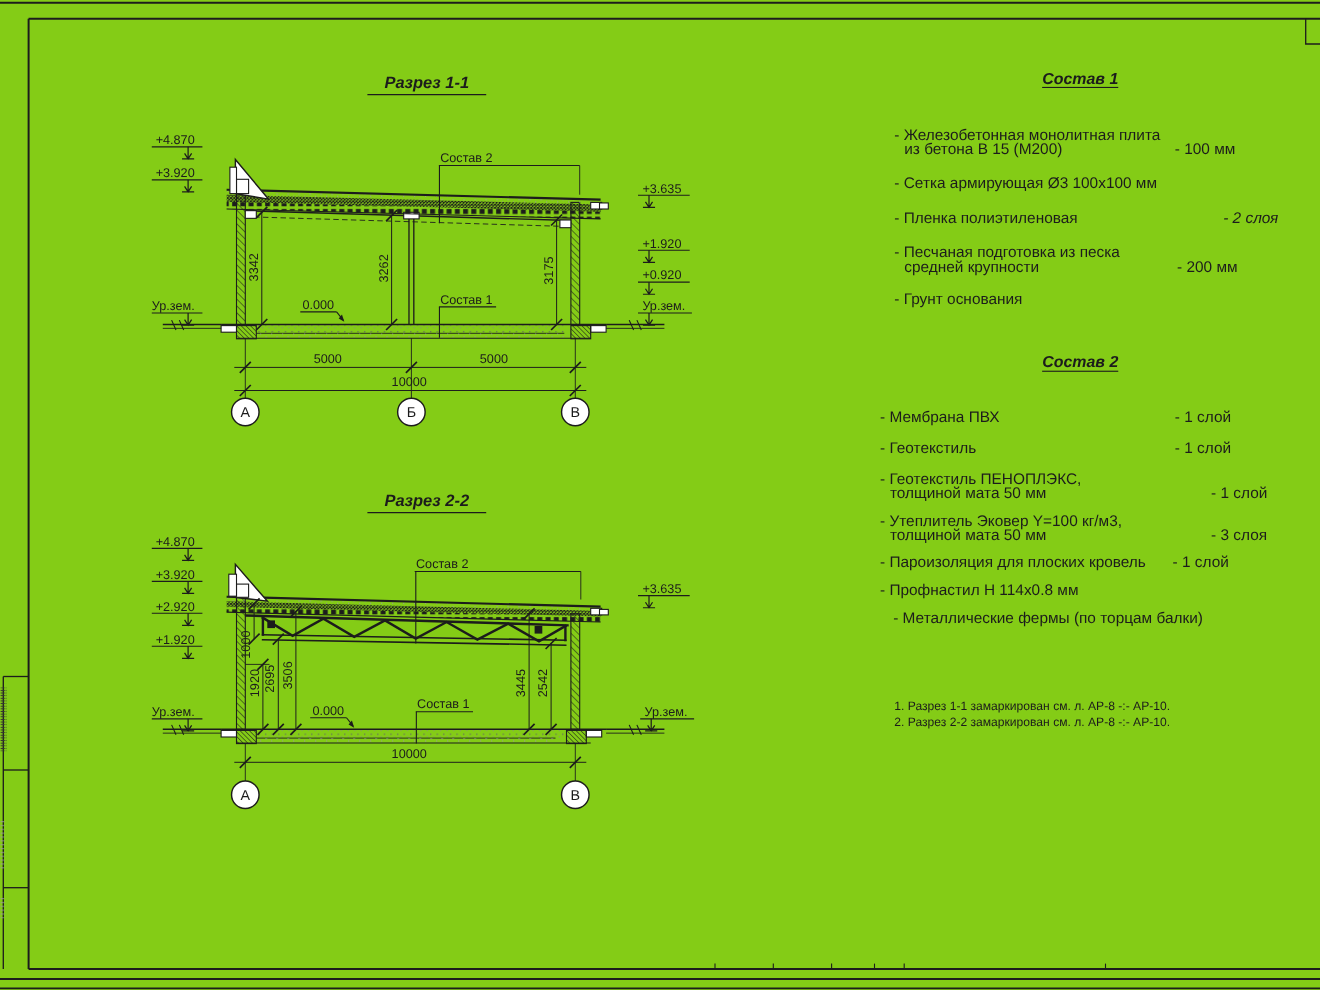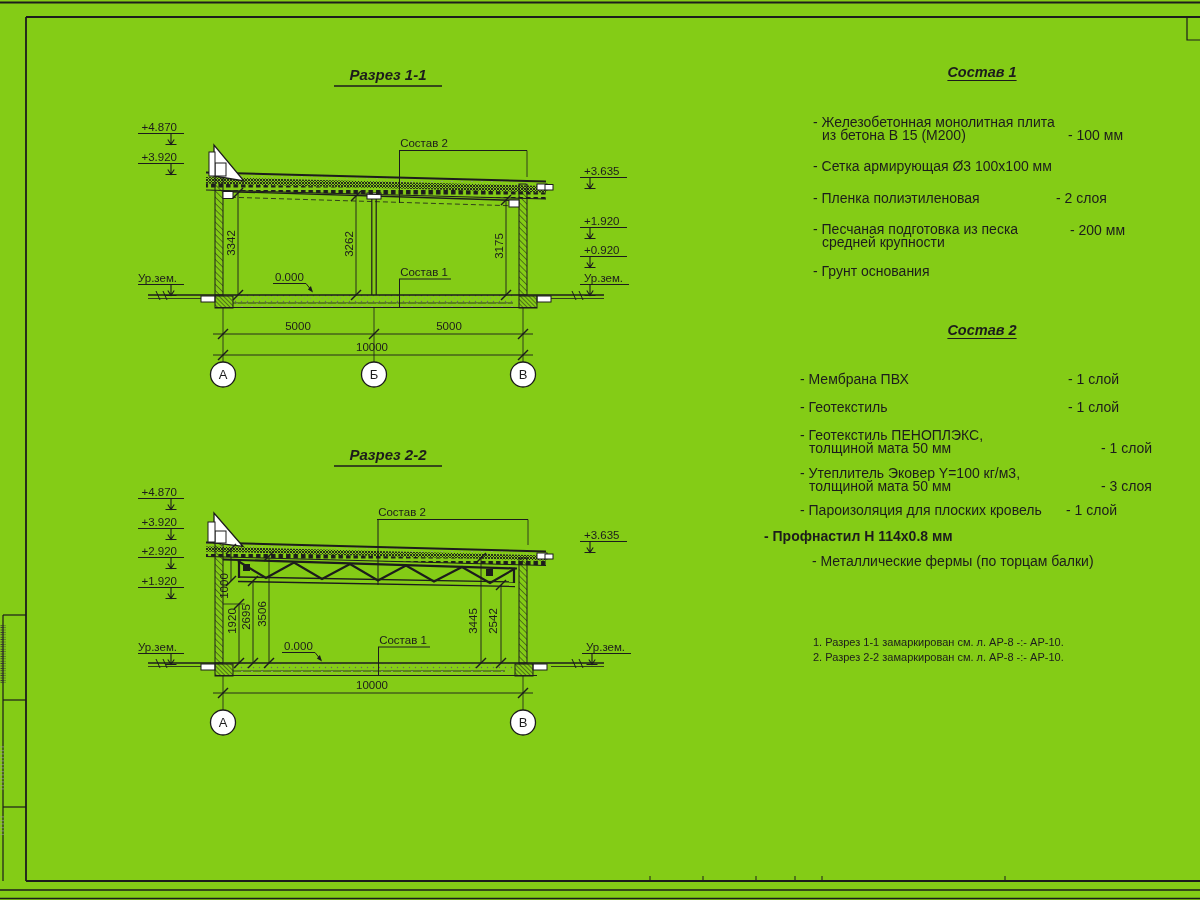--- a/index.html
+++ b/index.html
@@ -375,42 +375,42 @@
   </g>
 </svg>
 
   <div>
     <div class="ttl" style="left:927px;top:64px;">Состав 1</div>
     <div class="txt" style="left:813px;top:116px;">- Железобетонная  монолитная плита</div>
     <div class="txt" style="left:822px;top:129px;">из бетона В 15 (М200)</div>
     <div class="txt" style="left:1068px;top:129px;">- 100 мм</div>
     <div class="txt" style="left:813px;top:160px;">- Сетка армирующая Ø3 100х100 мм</div>
     <div class="txt" style="left:813px;top:192px;">- Пленка полиэтиленовая</div>
-    <div class="txt" style="left:1056px;top:192px;">-  2 слоя</div>
+    <div class="txt" style="left:1112px;top:192px;font-style:italic;">-  2 слоя</div>
     <div class="txt" style="left:813px;top:223px;">- Песчаная подготовка из песка</div>
     <div class="txt" style="left:822px;top:236px;">средней крупности</div>
-    <div class="txt" style="left:1070px;top:224px;">- 200 мм</div>
+    <div class="txt" style="left:1070px;top:236px;">- 200 мм</div>
     <div class="txt" style="left:813px;top:265px;">- Грунт основания</div>
   </div>
 
   <div>
     <div class="ttl" style="left:927px;top:322px;">Состав 2</div>
     <div class="txt" style="left:800px;top:373px;">- Мембрана ПВХ</div>
     <div class="txt" style="left:1068px;top:373px;">- 1 слой</div>
     <div class="txt" style="left:800px;top:401px;">- Геотекстиль</div>
     <div class="txt" style="left:1068px;top:401px;">- 1 слой</div>
     <div class="txt" style="left:800px;top:429px;">- Геотекстиль ПЕНОПЛЭКС,</div>
     <div class="txt" style="left:809px;top:442px;">толщиной мата 50 мм</div>
     <div class="txt" style="left:1101px;top:442px;">- 1 слой</div>
     <div class="txt" style="left:800px;top:467px;">- Утеплитель Эковер Y=100 кг/м3,</div>
     <div class="txt" style="left:809px;top:480px;">толщиной мата 50 мм</div>
     <div class="txt" style="left:1101px;top:480px;">- 3 слоя</div>
     <div class="txt" style="left:800px;top:504px;">- Пароизоляция для плоских кровель</div>
     <div class="txt" style="left:1066px;top:504px;">- 1 слой</div>
-    <div class="txt" style="left:764px;top:530px;font-weight:bold;">- Профнастил Н 114х0.8 мм</div>
+    <div class="txt" style="left:800px;top:530px;">- Профнастил Н 114х0.8 мм</div>
     <div class="txt" style="left:800px;top:555px;margin-left:12px;">- Металлические фермы (по торцам балки)</div>
   </div>
 
   <div>
     <div class="note" style="left:813px;top:636px;">1. Разрез 1-1 замаркирован см. л. АР-8 -:- АР-10.</div>
     <div class="note" style="left:813px;top:651px;">2. Разрез 2-2 замаркирован см. л. АР-8 -:- АР-10.</div>
   </div>
 
 </div>
 

